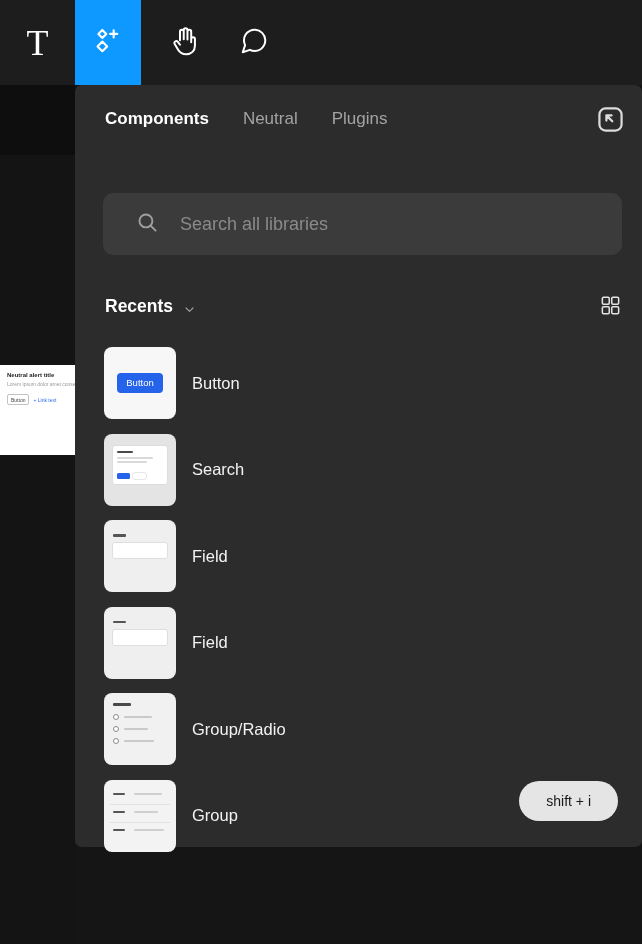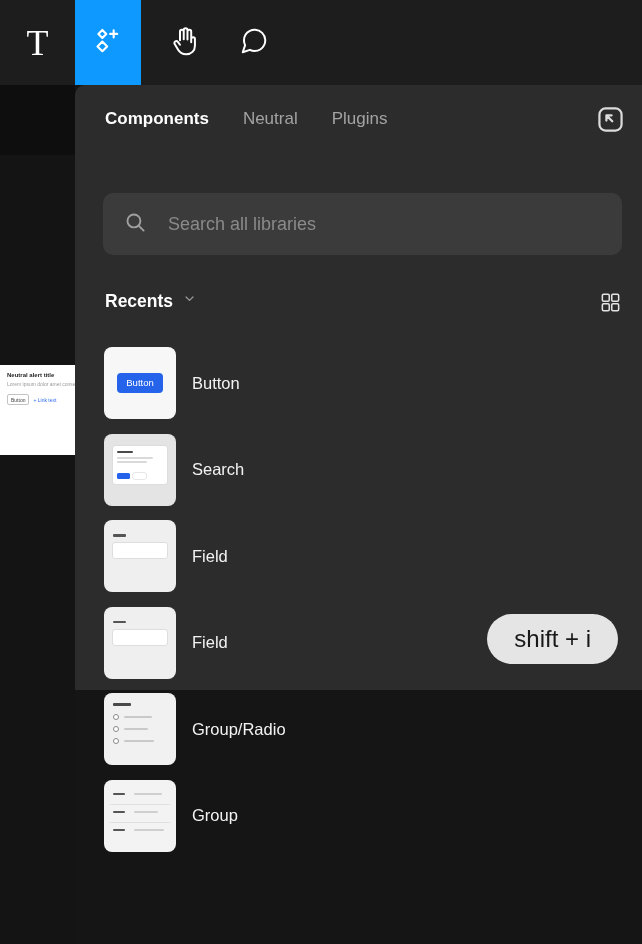--- a/index.html
+++ b/index.html
@@ -46,51 +46,51 @@
   .canvas-card .cc-body { font-size: 5px; color: #9a9a9a; line-height: 1.45; margin-top: 3px; white-space: nowrap; width: 120px; }
   .canvas-card .cc-actions { display: flex; align-items: center; gap: 4px; margin-top: 6px; }
   .canvas-card .cc-btn {
     font-size: 5px; color: #444; border: 0.5px solid #c3c3c3; border-radius: 2px;
     padding: 1.5px 3px; white-space: nowrap;
   }
   .canvas-card .cc-link { font-size: 5px; color: #2d6bed; white-space: nowrap; }
 
   
   .panel {
-    position: absolute; left: 75px; top: 85px; width: 567px; height: 605px;
-    background: #2c2c2c; border-top-left-radius: 10px; z-index: 4;
+    position: absolute; left: 75px; top: 85px; width: 567px; height: 762px;
+    background: #2c2c2c; border-top-left-radius: 10px; z-index: 4; border-radius: 7px;
   }
 
   .tabs {
     position: absolute; left: 30px; top: 24px;
     display: flex; align-items: center; gap: 34px;
   }
   .tab { font-size: 17px; color: #a3a3a3; cursor: default; }
   .tab.active { color: #ffffff; font-weight: bold; }
 
   .dock-btn {
     position: absolute; right: 16px; top: 20px; width: 32px; height: 32px;
     display: flex; align-items: center; justify-content: center;
   }
 
   .searchbar {
     position: absolute; left: 28px; top: 108px; width: 519px; height: 62px;
     background: #3b3b3b; border-radius: 10px;
-    display: flex; align-items: center; padding: 0 18px 0 20px; gap: 20px;
+    display: flex; align-items: center; padding: 0 18px 0 32px; gap: 20px;
   }
   .searchbar input {
     flex: 1; background: transparent; border: none; outline: none;
     font-size: 18px; color: #e8e8e8;
     font-family: "Liberation Sans", sans-serif;
   }
   .searchbar input::placeholder { color: #8a8a8a; }
 
   .section-head {
     position: absolute; left: 30px; right: 20px; top: 206px; height: 26px;
-    display: flex; align-items: flex-start;
+    display: flex; align-items: flex-end;
   }
   .section-title { font-size: 17.5px; font-weight: bold; color: #ffffff; }
   .section-chevron { margin-left: 9px; display: flex; align-items: center; }
   .section-spacer { flex: 1; }
   .grid-toggle { display: flex; align-items: center; }
 
   .list {
     position: absolute; left: 29px; top: 262px;
     display: flex; flex-direction: column; gap: 14.5px;
   }
@@ -151,21 +151,21 @@
   .t-radio .rc2 { left: 9px; top: 33px; }
   .t-radio .rc3 { left: 9px; top: 45px; }
   .t-radio .rl1 { left: 20px; top: 23px; width: 28px; height: 2px; background: #c9c9c9; }
   .t-radio .rl2 { left: 20px; top: 35px; width: 24px; height: 2px; background: #c9c9c9; }
   .t-radio .rl3 { left: 20px; top: 47px; width: 30px; height: 2px; background: #c9c9c9; }
 
   .shortcut-pill {
     position: absolute; right: 24px; bottom: 26px;
     background: #e5e5e5; color: #191919;
     border-radius: 26px; padding: 13px 27px;
-    font-size: 24px; line-height: 1; white-space: nowrap;
+    font-size: 14px; line-height: 1; white-space: nowrap;
   }
 </style>
 </head>
 <body>
 
 <div class="toolbar">
   <div class="tool tool-text">
     <span class="t-glyph">T</span>
   </div>
   <div class="tool tool-assets">

